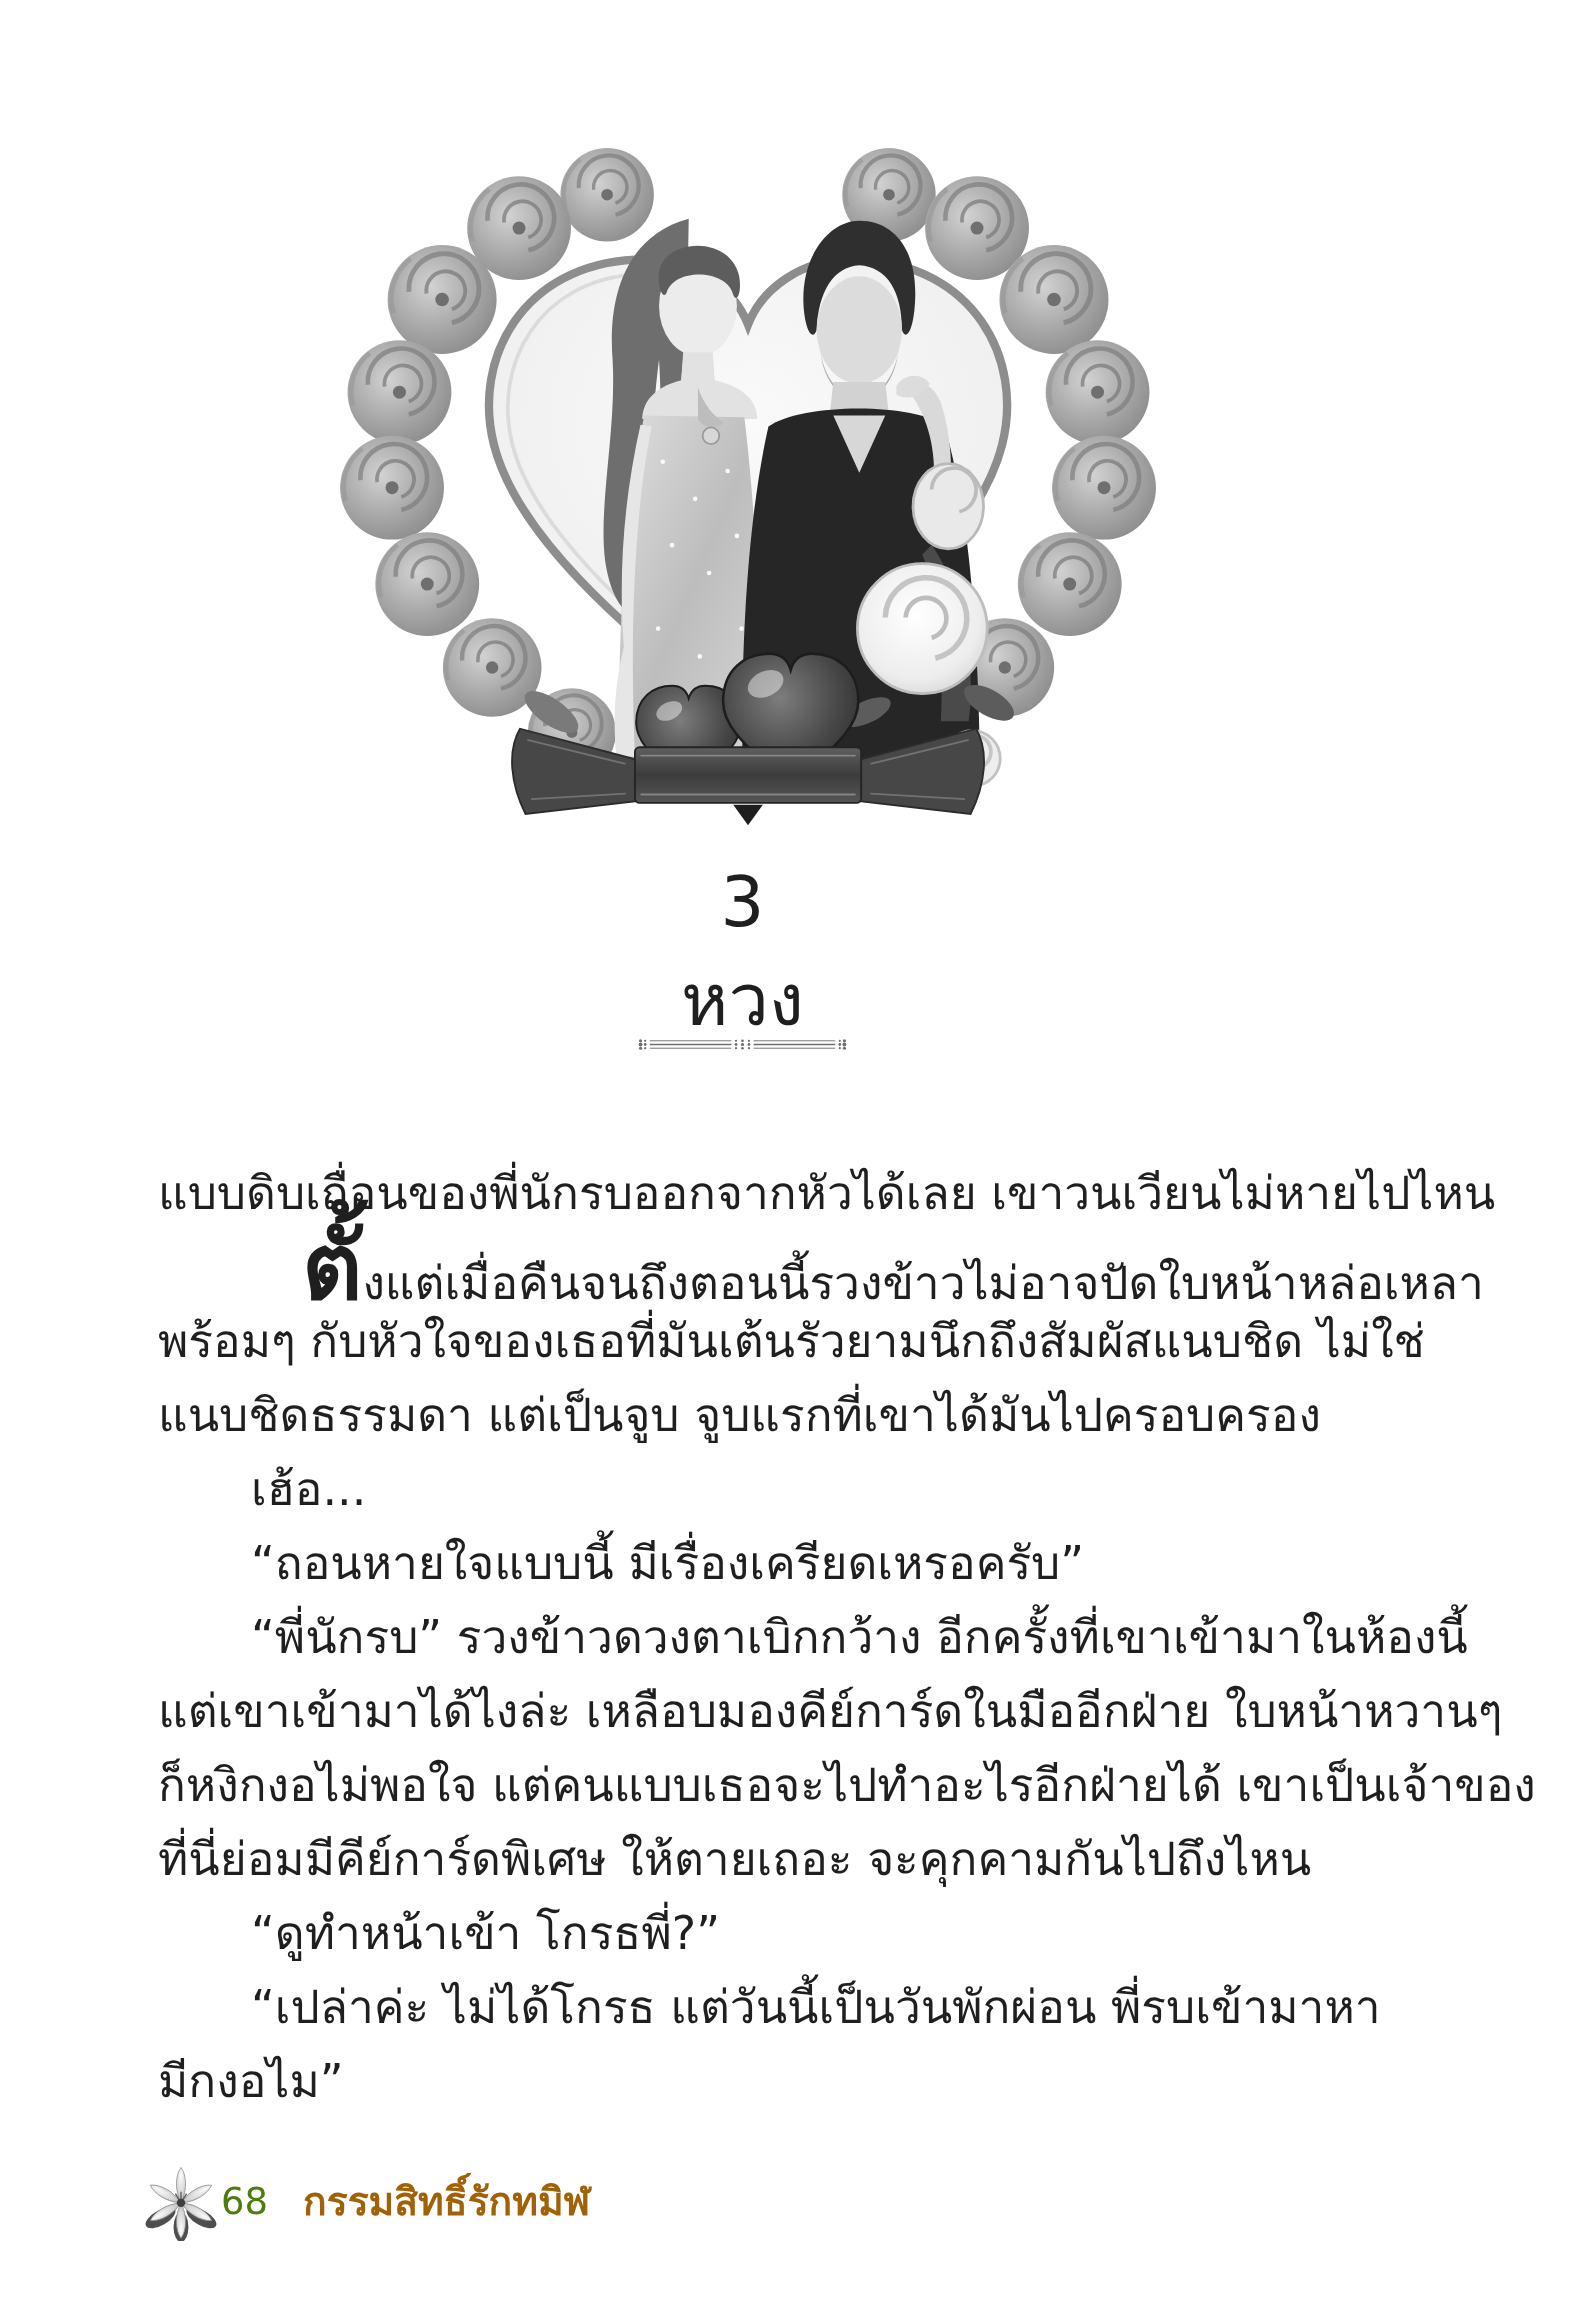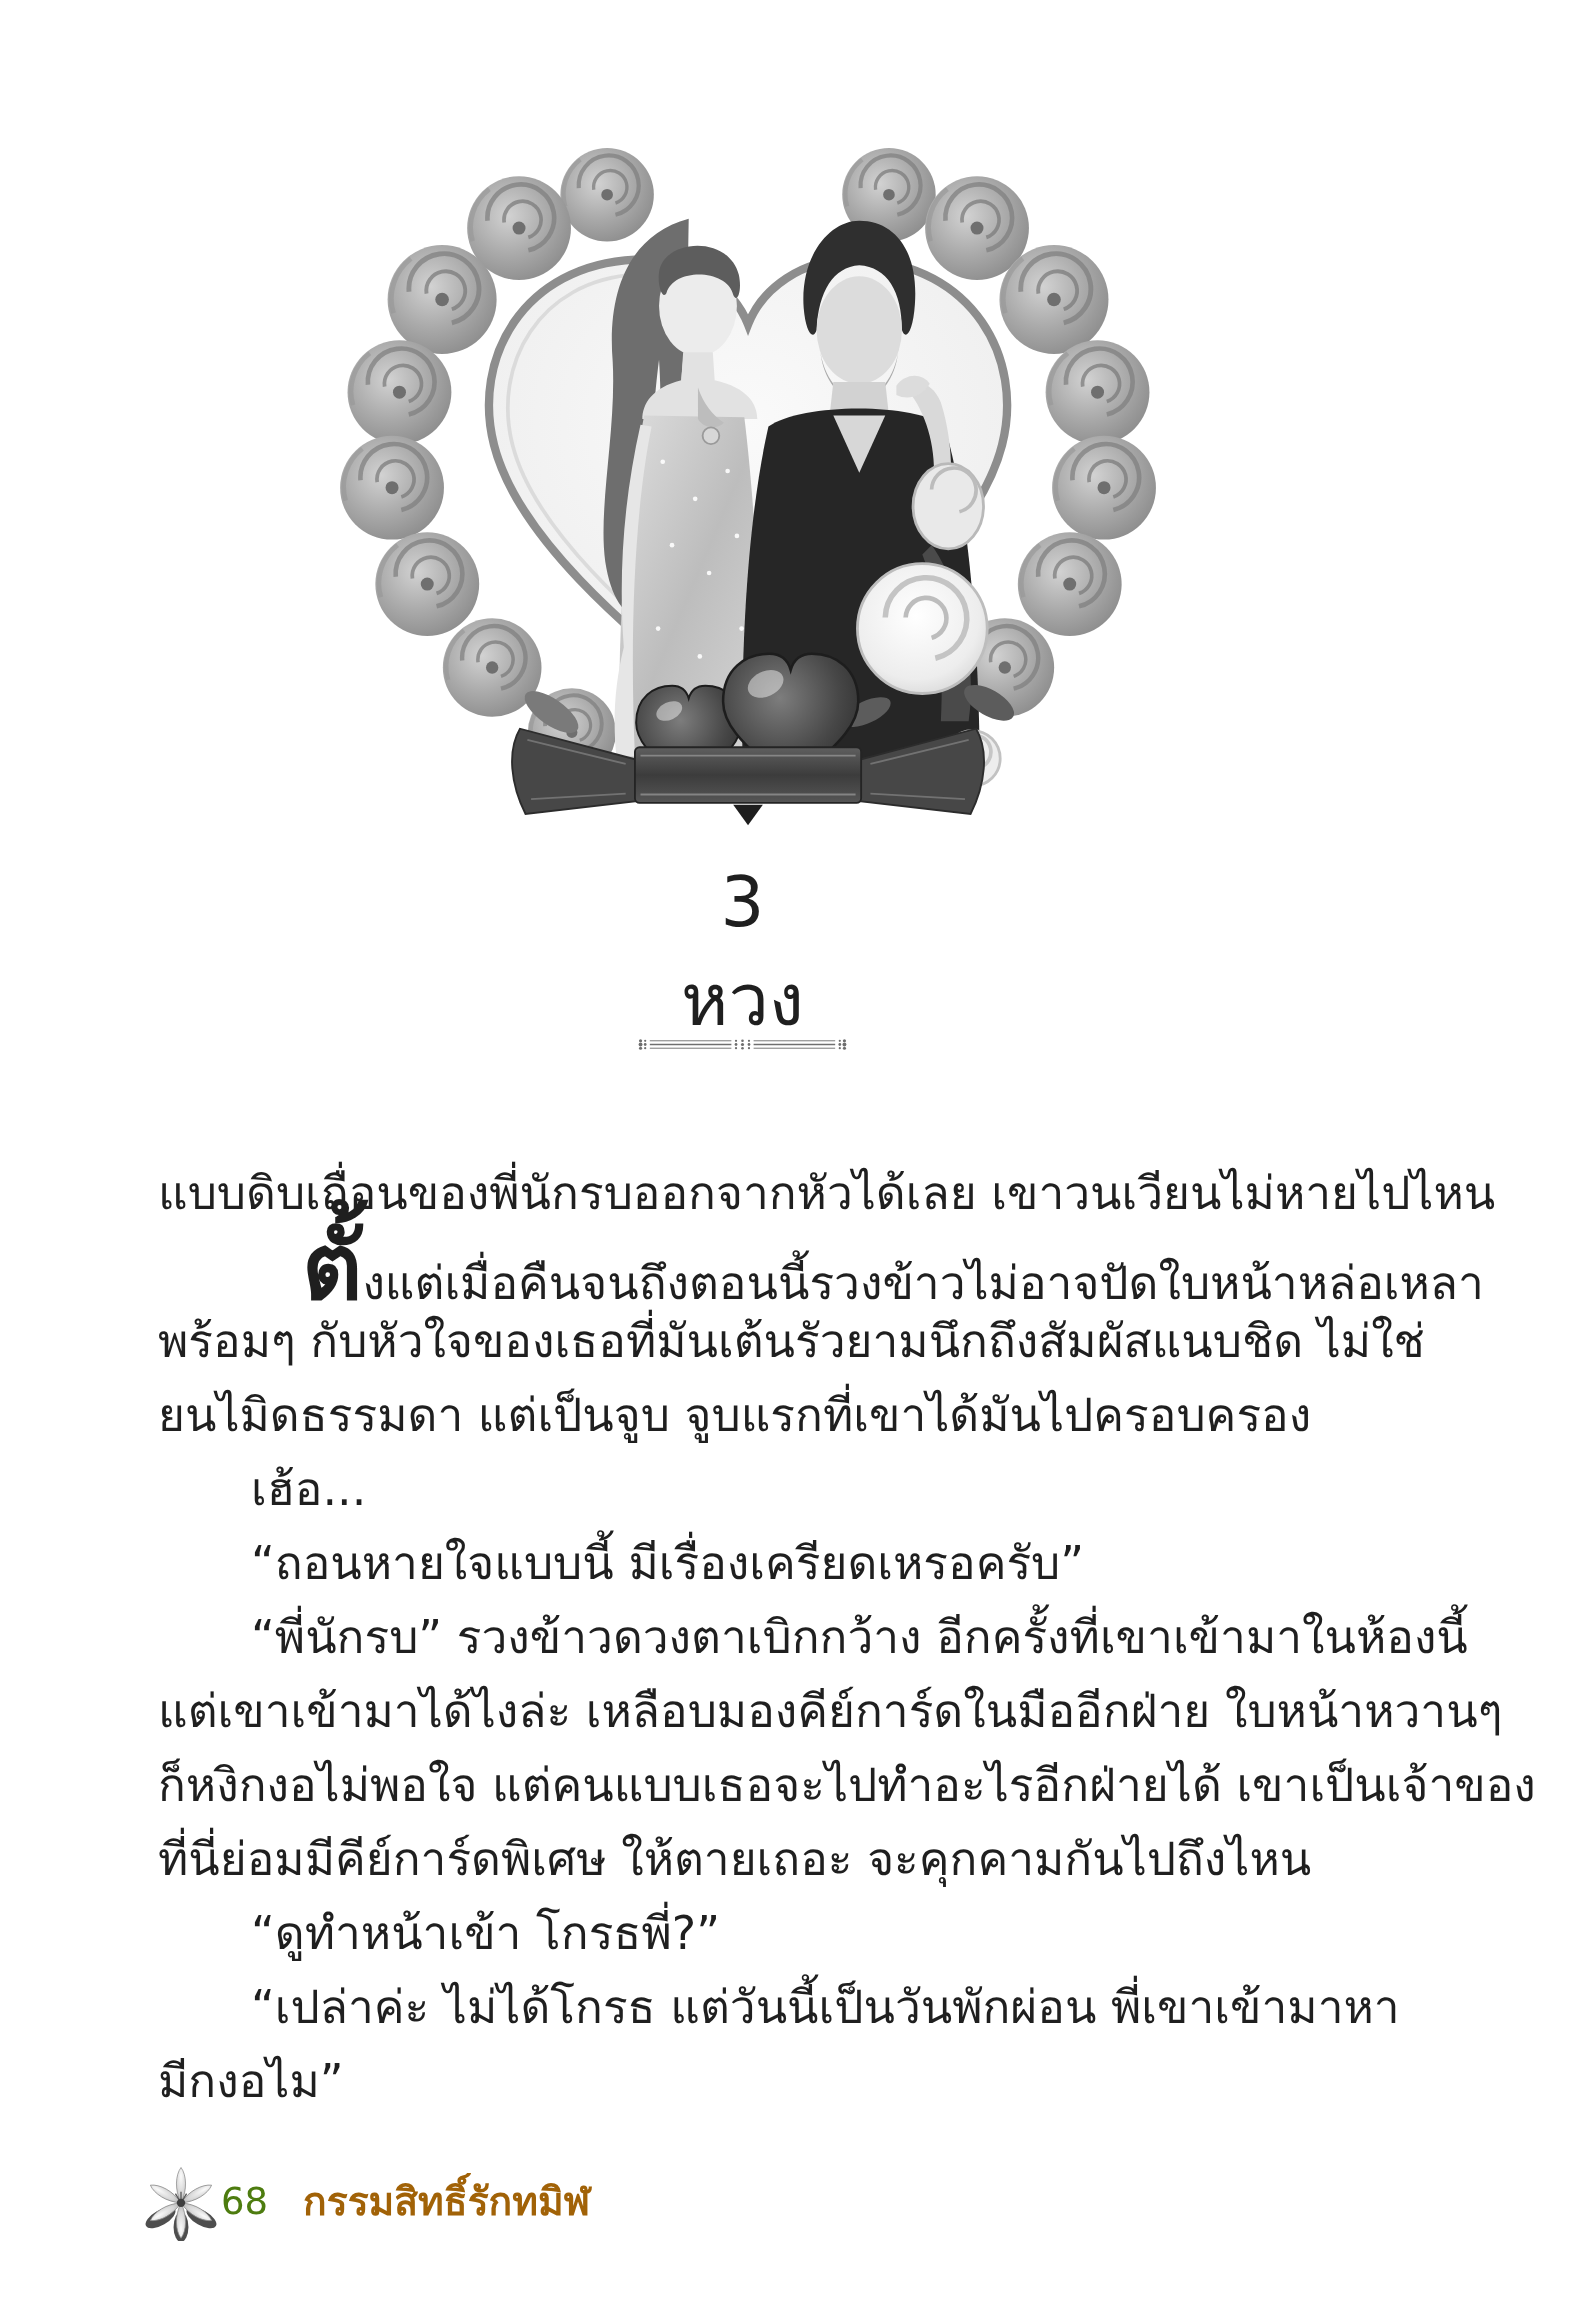--- a/index.html
+++ b/index.html
@@ -228,29 +228,29 @@
           <circle cx="226" cy="8" r="2.1"></circle>
           <circle cx="226" cy="12" r="1.7"></circle>
       </g>
     </svg>
   </div>
 
   <div class="body-text">
       <div class="line">แบบดิบเถื่อนของพี่นักรบออกจากหัวได้เลย เขาวนเวียนไม่หายไปไหน</div>
       <div class="line lead-line"><span class="lead">ตั้</span>งแต่เมื่อคืนจนถึงตอนนี้รวงข้าวไม่อาจปัดใบหน้าหล่อเหลา</div>
       <div class="line">พร้อมๆ กับหัวใจของเธอที่มันเต้นรัวยามนึกถึงสัมผัสแนบชิด ไม่ใช่</div>
-      <div class="line">ยนไมิดธรรมดา แต่เป็นจูบ จูบแรกที่เขาได้มันไปครอบครอง</div>
+      <div class="line">แนบชิดธรรมดา แต่เป็นจูบ จูบแรกที่เขาได้มันไปครอบครอง</div>
       <div class="line indent">เฮ้อ...</div>
       <div class="line indent">“ถอนหายใจแบบนี้ มีเรื่องเครียดเหรอครับ”</div>
       <div class="line indent">“พี่นักรบ” รวงข้าวดวงตาเบิกกว้าง อีกครั้งที่เขาเข้ามาในห้องนี้</div>
       <div class="line">แต่เขาเข้ามาได้ไงล่ะ เหลือบมองคีย์การ์ดในมืออีกฝ่าย ใบหน้าหวานๆ</div>
       <div class="line">ก็หงิกงอไม่พอใจ แต่คนแบบเธอจะไปทำอะไรอีกฝ่ายได้ เขาเป็นเจ้าของ</div>
       <div class="line">ที่นี่ย่อมมีคีย์การ์ดพิเศษ ให้ตายเถอะ จะคุกคามกันไปถึงไหน</div>
       <div class="line indent">“ดูทำหน้าเข้า โกรธพี่?”</div>
-      <div class="line indent">“เปล่าค่ะ ไม่ได้โกรธ แต่วันนี้เป็นวันพักผ่อน พี่เขาเข้ามาหา</div>
+      <div class="line indent">“เปล่าค่ะ ไม่ได้โกรธ แต่วันนี้เป็นวันพักผ่อน พี่รบเข้ามาหา</div>
       <div class="line">มีกงอไม”</div>
     </div>
 
   <div class="footer">
     <svg class="flower" viewBox="0 0 86 86" xmlns="http://www.w3.org/2000/svg">
       <defs>
         <radialGradient id="petalG" cx="50%" cy="25%" r="85%">
           <stop offset="0%" stop-color="#fbfbfb"></stop>
           <stop offset="60%" stop-color="#d6d6d6"></stop>
           <stop offset="100%" stop-color="#9a9a9a"></stop>

